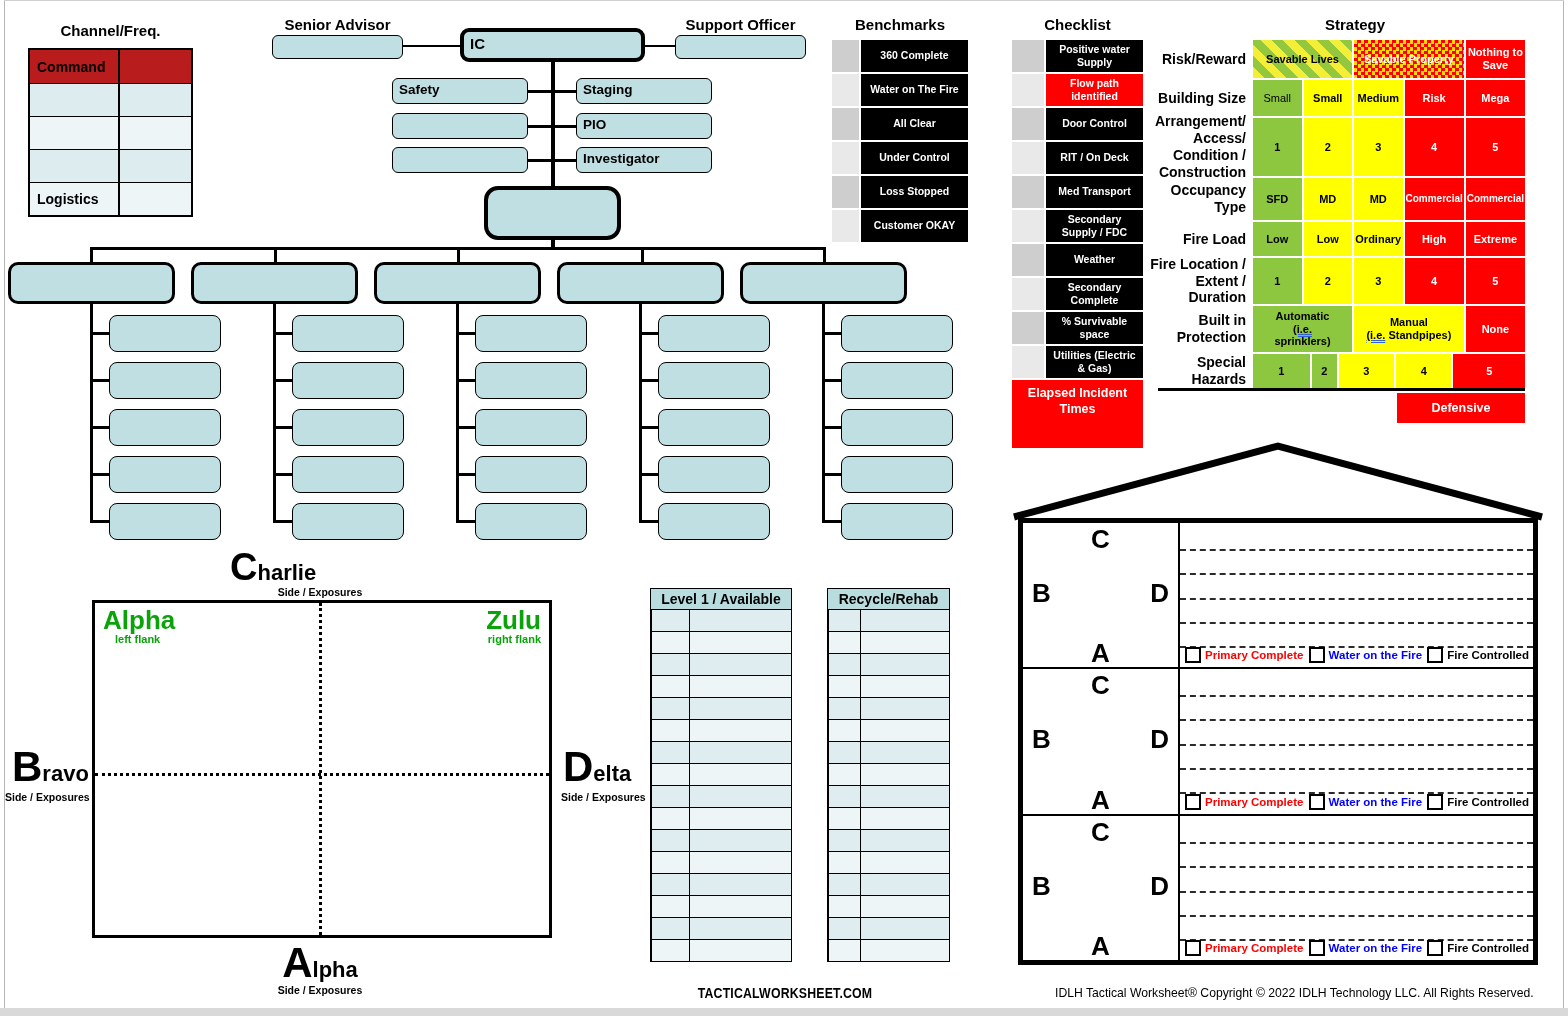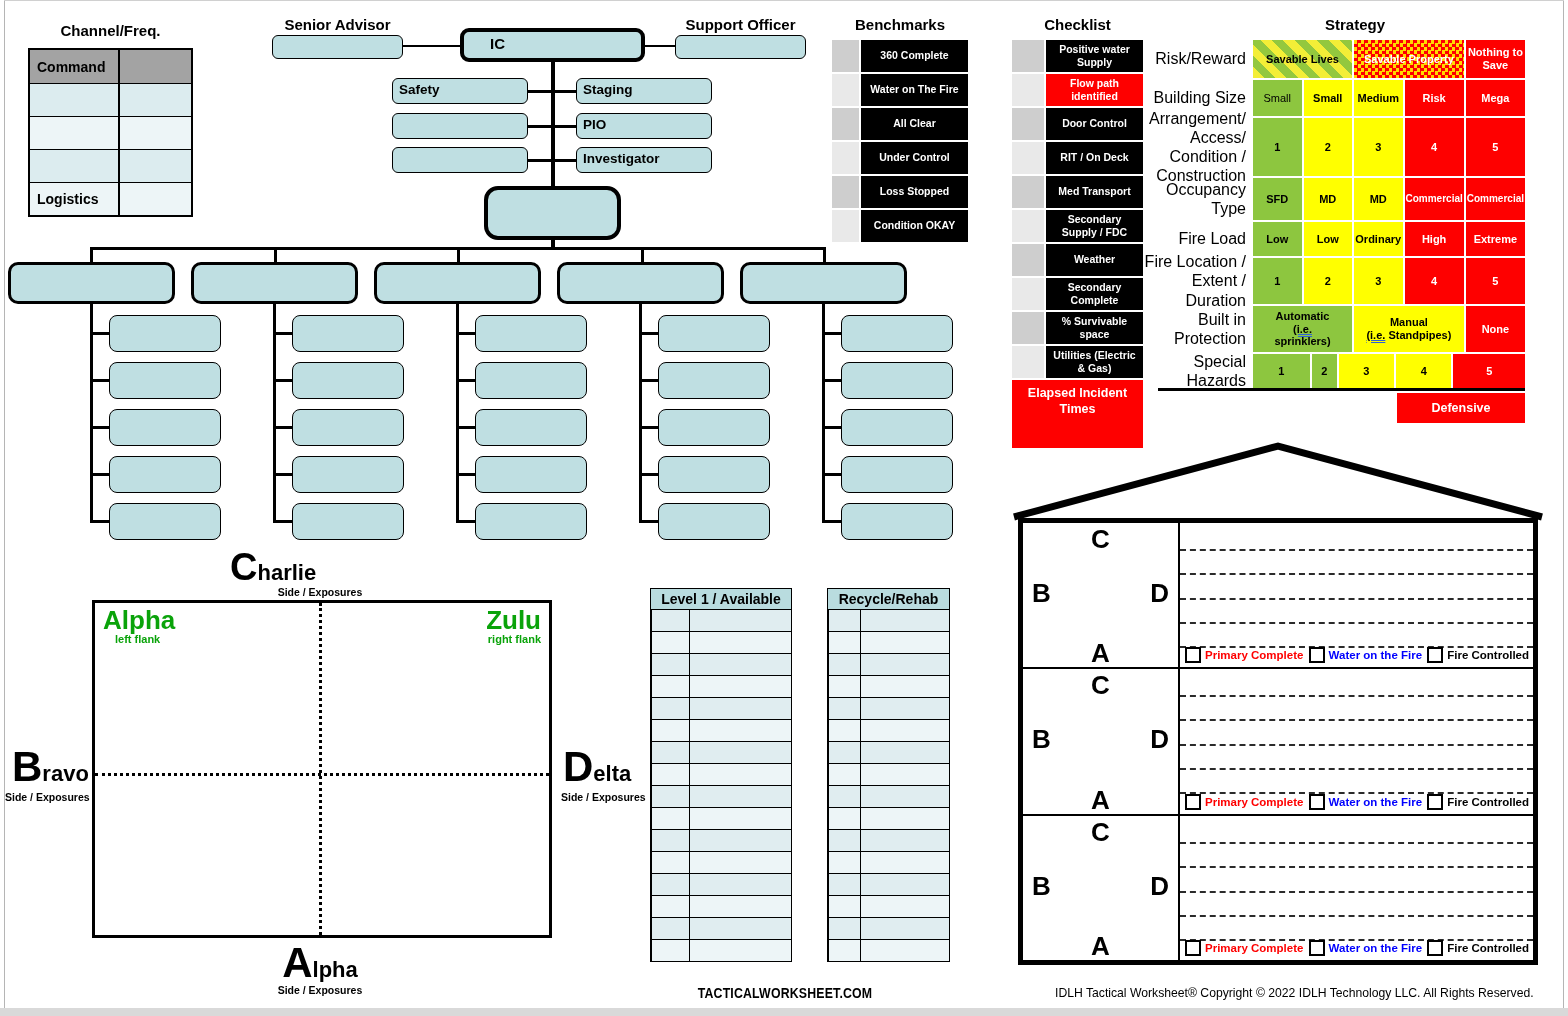--- a/index.html
+++ b/index.html
@@ -7,48 +7,48 @@
           font-family:"Liberation Sans",sans-serif;color:#000;overflow:hidden;}
   .abs{position:absolute;}
   .line{position:absolute;background:#000;}
   
   .frame-left{left:4px;top:0;width:1px;height:1008px;background:#b5b5b5;}
   .frame-right{left:1563px;top:0;width:1px;height:1008px;background:#b5b5b5;}
   .frame-top{left:4px;top:0;width:1560px;height:1px;background:#d0d0d0;}
   .frame-bottom{left:0;top:1008px;width:1568px;height:8px;background:#d9d9d9;}
   
   .box{position:absolute;background:#bfdfe2;border:1.5px solid #000;border-radius:6px;box-sizing:border-box;}
-  .tbox{border-width:4px;border-radius:9px;padding-left:20px;}
+  .tbox{border-width:4px;border-radius:9px;}
   .boxlabel{font-weight:bold;font-size:13.5px;padding:3px 0 0 6px;}
   
   #cf-table{left:28px;top:48px;width:165px;border:2px solid #000;box-sizing:border-box;}
   .cf-row{display:flex;height:33px;border-top:1.5px solid #000;box-sizing:border-box;}
   .cf-row:first-child{border-top:none;}
   .cf-l{width:90px;border-right:2px solid #000;box-sizing:border-box;font-weight:bold;font-size:14px;
         display:flex;align-items:center;padding-left:7px;}
   .cf-r{flex:1;}
-  .cf-row.hdr{background:#a3a3a3;}
+  .cf-row.hdr{background:#b91c1c;}
   .cf-row.ra{background:#dcecef;}
   .cf-row.rb{background:#edf5f7;}
   
   .title{position:absolute;font-weight:bold;font-size:15px;text-align:center;}
   
   .bm-panel{position:absolute;display:flex;flex-direction:column;gap:2px;}
   .bm-row{display:flex;gap:2px;height:32px;}
   .bm-left{background:#e9e9e9;}
   .bm-row:nth-child(odd) .bm-left{background:#cecece;}
   .bm-right{flex:1;background:#000;color:#fff;display:flex;align-items:center;justify-content:center;
             text-align:center;font-weight:bold;font-size:10.5px;line-height:1.25;padding:0 3px;box-sizing:border-box;}
   .bm-right.red{background:#fe0000;}
   #elapsed{left:1012px;top:380px;width:131px;height:68px;background:#fe0000;color:#fff;
            font-weight:bold;font-size:12.5px;text-align:center;line-height:1.3;padding-top:5px;box-sizing:border-box;}
   
   #strat-labels{left:1140px;top:40px;width:106px;display:flex;flex-direction:column;gap:2px;}
   .s-lab{display:flex;align-items:center;justify-content:flex-end;text-align:right;
-         font-weight:normal;font-size:16px;line-height:1.2;white-space:pre-line;}
+         font-weight:bold;font-size:14px;line-height:1.2;white-space:pre-line;}
   #strat-grid{left:1253px;top:40px;width:272px;display:grid;gap:2px;
               grid-template-columns:repeat(5,1fr);
               grid-template-rows:38px 36px 58px 42px 34px 46px 46px 34px;}
   .sc{display:flex;align-items:center;justify-content:center;text-align:center;
       font-weight:bold;font-size:11px;line-height:1.15;box-sizing:border-box;padding:1px;}
   .g{background:#8dc63f;}
   .y{background:#ffff00;}
   .r{background:#fe0000;color:#fff;}
   .span2{grid-column:span 2;}
   .stripe{background:repeating-linear-gradient(45deg,#f3ee37 0 8px,#93c83e 8px 16px);}
@@ -295,21 +295,21 @@
     <div class="bm-row">
         <div class="bm-left" style="width:27px;"></div>
         <div class="bm-right">Under Control</div>
       </div>
     <div class="bm-row">
         <div class="bm-left" style="width:27px;"></div>
         <div class="bm-right">Loss Stopped</div>
       </div>
     <div class="bm-row">
         <div class="bm-left" style="width:27px;"></div>
-        <div class="bm-right">Condition OKAY</div>
+        <div class="bm-right">Customer OKAY</div>
       </div>
   </div>
 
   <div class="title" style="left:1012px;top:16px;width:131px;">Checklist</div>
   <div class="bm-panel" style="left:1012px;top:40px;width:131px;">
     <div class="bm-row">
         <div class="bm-left" style="width:32px;"></div>
         <div class="bm-right">Positive water Supply</div>
       </div>
     <div class="bm-row">

